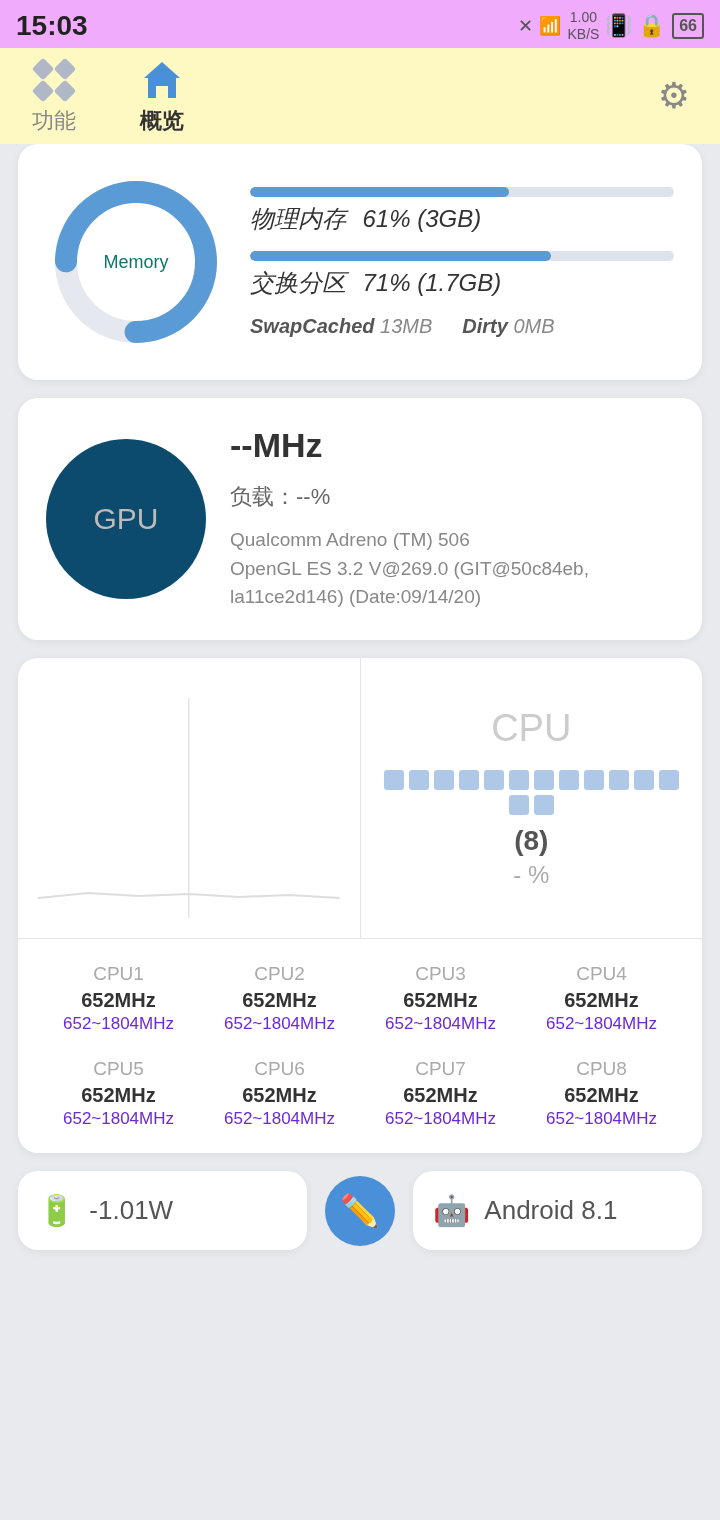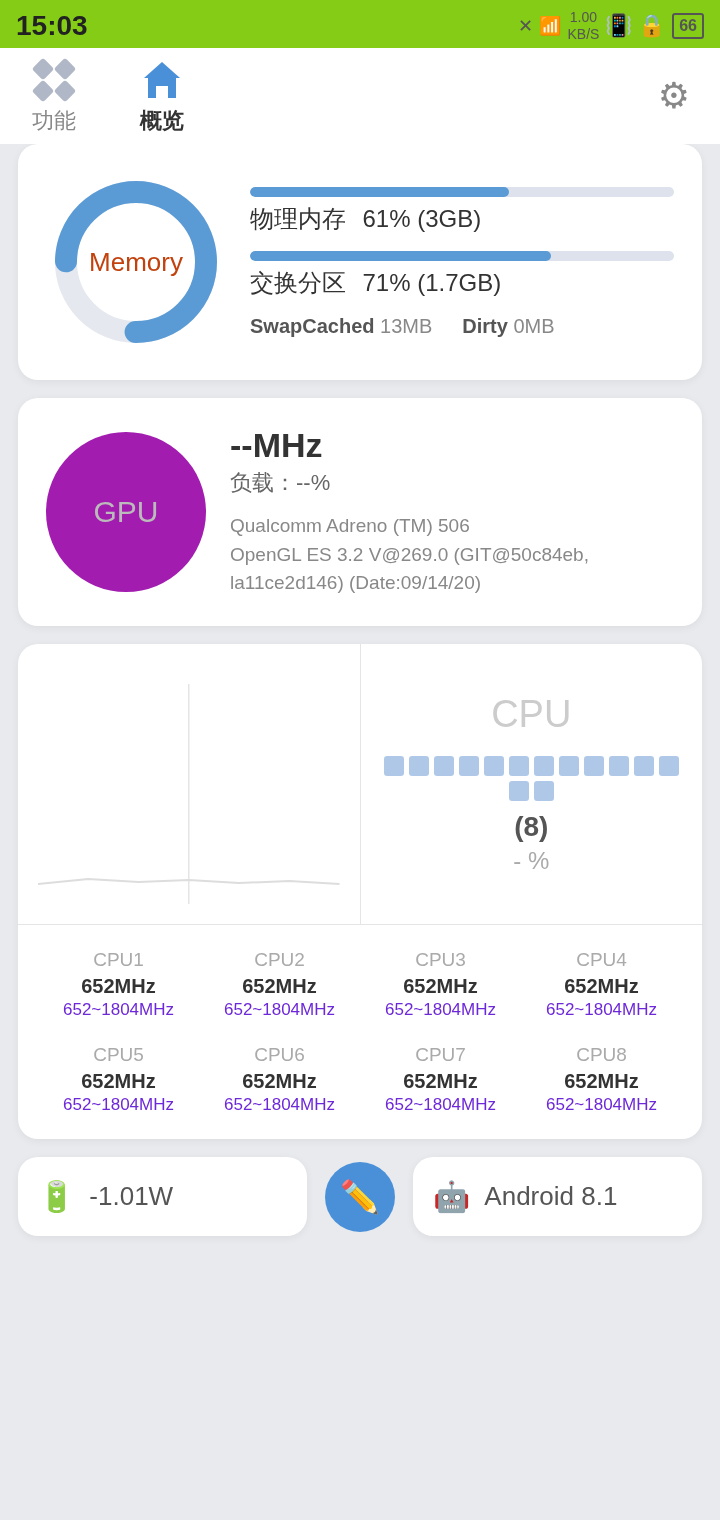--- a/index.html
+++ b/index.html
@@ -11,21 +11,21 @@
       font-family: -apple-system, 'Helvetica Neue', Arial, sans-serif;
       overflow-x: hidden;
     }
 
     
     .status-bar {
       display: flex;
       align-items: center;
       justify-content: space-between;
       padding: 8px 16px 4px 16px;
-      background: #84cc16;
+      background: #f0abfc;
       height: 48px;
     }
     .status-time {
       font-size: 28px;
       font-weight: 600;
       color: #222;
     }
     .status-icons {
       display: flex;
       align-items: center;
@@ -39,21 +39,21 @@
       padding: 2px 5px;
       font-size: 16px;
       font-weight: 600;
       position: relative;
     }
 
     
     .nav-bar {
       display: flex;
       align-items: center;
-      background: #ffffff;
+      background: #fef9c3;
       padding: 8px 20px 8px 30px;
       position: relative;
     }
     .nav-tab {
       display: flex;
       flex-direction: column;
       align-items: center;
       margin-right: 60px;
       cursor: pointer;
     }
@@ -103,27 +103,28 @@
       position: relative;
       width: 180px;
       height: 180px;
       flex-shrink: 0;
     }
     .donut-label {
       position: absolute;
       top: 50%;
       left: 50%;
       transform: translate(-50%, -50%);
-      font-size: 26px;
-      color: #c2410c;
+      font-size: 18px;
+      color: #0f766e;
       font-weight: 400;
       white-space: nowrap;
     }
     .memory-info {
       flex: 1;
+      font-style: italic;
     }
     .mem-row {
       margin-bottom: 16px;
     }
     .progress-bar-bg {
       height: 10px;
       background: #dde2ec;
       border-radius: 6px;
       margin-bottom: 6px;
       overflow: hidden;
@@ -161,39 +162,39 @@
     .gpu-card {
       display: flex;
       flex-direction: row;
       align-items: center;
       gap: 24px;
     }
     .gpu-circle {
       width: 160px;
       height: 160px;
       border-radius: 50%;
-      background: #a21caf;
+      background: #0c4a6e;
       display: flex;
       align-items: center;
       justify-content: center;
       flex-shrink: 0;
     }
     .gpu-circle-label {
       font-size: 30px;
       color: #bbb;
       font-weight: 400;
     }
     .gpu-info {
       flex: 1;
     }
     .gpu-mhz {
       font-size: 34px;
       font-weight: 700;
       color: #333;
-      margin-bottom: 3px;
+      margin-bottom: 17px;
     }
     .gpu-load {
       font-size: 22px;
       color: #666;
       margin-bottom: 14px;
     }
     .gpu-desc {
       font-size: 19px;
       color: #888;
       line-height: 1.5;

